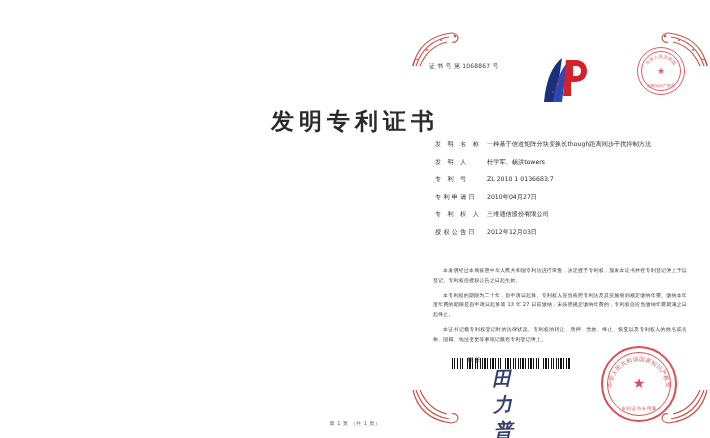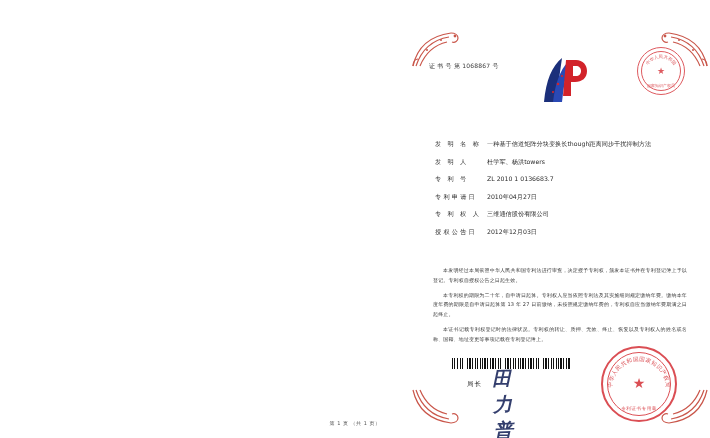--- a/index.html
+++ b/index.html
@@ -43,21 +43,21 @@
 
   
   .body-text{position:absolute;left:228px;top:252px;width:254px;font-size:5px;line-height:1.95;color:#3a3a3a;text-align:justify;letter-spacing:.15px;}
   .body-text p{margin:0 0 5px 0;text-indent:10px;}
 
   
   .barcode{position:absolute;left:247px;top:344px;width:118px;height:11px;
     background:repeating-linear-gradient(90deg,#111 0 1px,#fff 1px 2px,#111 2px 3.5px,#fff 3.5px 5px,#111 5px 5.8px,#fff 5.8px 7.6px);}
 
   
-  .sig-label{position:absolute;left:262px;top:366px;font-size:6.5px;color:#333;letter-spacing:1px;}
+  .sig-label{position:absolute;left:262px;top:342px;font-size:6.5px;color:#333;letter-spacing:1px;}
   .sig-name{position:absolute;left:288px;top:352px;font-size:19px;color:#1d2a5e;font-family:"DejaVu Serif","Liberation Serif",serif;font-style:italic;font-weight:700;letter-spacing:1px;transform:rotate(-2deg);opacity:.9;}
 
   
   .seal-main{position:absolute;left:396px;top:332px;width:72px;height:72px;border-radius:50%;border:2px solid #d2232a;opacity:.8;}
   .seal-main .inner2{position:absolute;inset:4px;border-radius:50%;border:.8px solid #d2232a;}
   .seal-main .star2{position:absolute;left:50%;top:48%;transform:translate(-50%,-50%);font-size:14px;color:#d2232a;line-height:1;}
   .seal-main .arc2{position:absolute;left:0;top:0;width:100%;height:100%;}
   .seal-main .arc2 text{font-size:5.6px;fill:#d2232a;letter-spacing:.4px;}
   .seal-main .btm2{position:absolute;left:0;right:0;bottom:9px;text-align:center;font-size:4.6px;color:#d2232a;letter-spacing:.5px;}
 
@@ -144,20 +144,21 @@
         <path d="M30 6 h10 c7 0 11 5 11 11 c0 7 -5 11 -12 11 h-4 v14 h-8 Z" fill="#d2232a"></path>
         <path d="M37 12 h3 c3 0 5 2 5 5 c0 3 -2 5 -5 5 h-3 Z" fill="#ffffff"></path>
         <g fill="#d2232a">
           <circle cx="22" cy="30" r="1.3"></circle>
             <circle cx="17" cy="38" r="1.1"></circle>
             <circle cx="26" cy="22" r="1.1"></circle>
         </g>
       </svg>
     </div>
 
+    <div class="title">发明专利证书</div>
 
     <div class="fields">
       <div class="frow">
         <div class="flabel">发 明 名 称</div>
         <div class="fvalue">一种基于信道矩阵分块变换长though距离同步干扰抑制方法</div>
       </div>
       <div class="frow">
         <div class="flabel">发 明 人</div>
         <div class="fvalue">杜学军、杨洪towers</div>
       </div>

